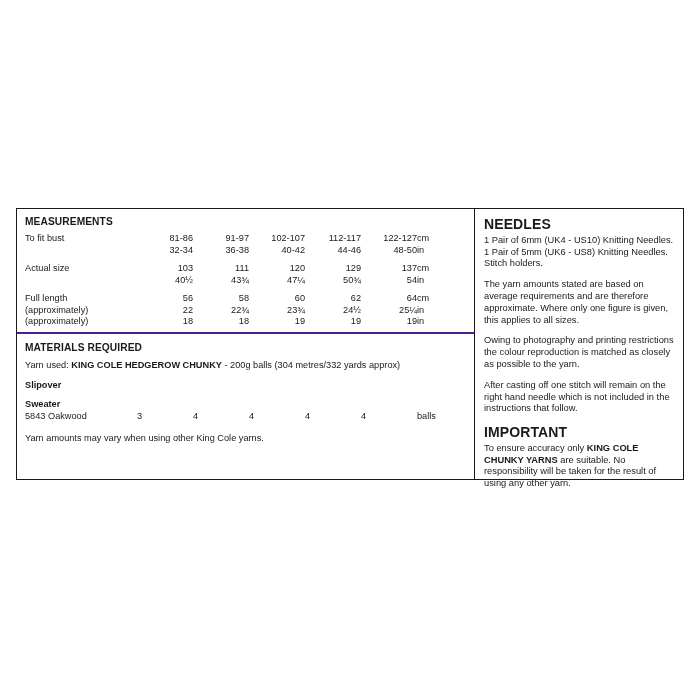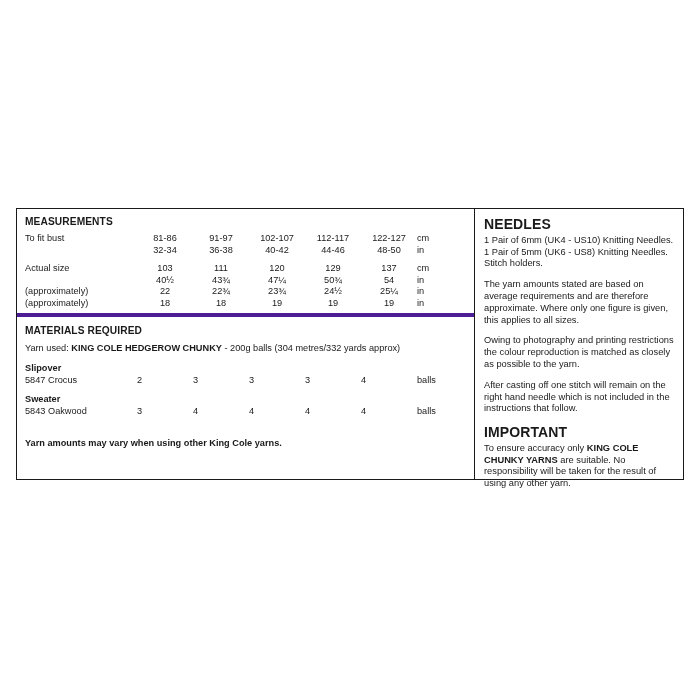--- a/index.html
+++ b/index.html
@@ -37,21 +37,21 @@
     flex: 1;
     box-sizing: border-box;
     padding: 7px 9px 6px 9px;
     font-size: 9.3px;
     line-height: 1.27;
   }
 
   
   .meas-block {
     padding: 7px 8px 4px 8px;
-    border-bottom: 4px solid #4c1d95;
+    border-bottom: 2px solid #4c1d95;
   }
   .sec-title {
     font-weight: bold;
     font-size: 10.2px;
     letter-spacing: 0.1px;
     margin-bottom: 6px;
   }
   table.meas {
     border-collapse: collapse;
     width: 100%;
@@ -62,21 +62,21 @@
     padding: 0;
     vertical-align: top;
     white-space: nowrap;
   }
   td.lbl {
     width: 112px;
     text-align: left;
   }
   td.val {
     width: 56px;
-    text-align: center;
+    text-align: right;
   }
   td.unit {
     text-align: left;
     padding-left: 2px;
   }
   tr.rowgap td { padding-top: 7px; }
   tr.sub td { padding-top: 0; }
 
   
   .mat-block {
@@ -100,22 +100,22 @@
     padding: 0;
     vertical-align: top;
     white-space: nowrap;
   }
   td.mlbl { width: 112px; text-align: left; }
   td.mval { width: 56px; text-align: left; }
   td.munit { text-align: left; padding-left: 2px; }
   .garment-name { font-weight: bold; }
   tr.matgap td { padding-top: 7px; }
   .note-bold {
-    font-weight: bold;
-    margin-top: 20px;
+    font-weight: normal;
+    margin-top: 10px;
     font-size: 9.2px;
   }
 
   
   .r-title {
     font-weight: bold;
     font-size: 14px;
     letter-spacing: 0.1px;
     margin-bottom: 1px;
   }
@@ -167,20 +167,29 @@
           <tr class="sub">
             <td class="lbl"></td>
             <td class="val">40½</td>
             <td class="val">43¾</td>
             <td class="val">47¼</td>
             <td class="val">50¾</td>
             <td class="val">54</td>
             <td class="unit">in</td>
           </tr>
 
+          <tr class="rowgap">
+            <td class="lbl">Full length</td>
+            <td class="val">56</td>
+            <td class="val">58</td>
+            <td class="val">60</td>
+            <td class="val">62</td>
+            <td class="val">64</td>
+            <td class="unit">cm</td>
+          </tr>
           <tr class="sub">
             <td class="lbl">(approximately)</td>
             <td class="val">22</td>
             <td class="val">22¾</td>
             <td class="val">23¾</td>
             <td class="val">24½</td>
             <td class="val">25¼</td>
             <td class="unit">in</td>
           </tr>
 
@@ -203,29 +212,20 @@
         <span>Yarn used:</span>
         <b>KING COLE HEDGEROW CHUNKY</b>
         <span>- 200g balls (304 metres/332 yards approx)</span>
       </div>
       <table class="mat">
         <tbody>
           <tr>
             <td class="mlbl garment-name">Slipover</td>
             <td colspan="6"></td>
           </tr>
-          <tr>
-            <td class="mlbl">5847 Crocus</td>
-            <td class="mval">2</td>
-            <td class="mval">3</td>
-            <td class="mval">3</td>
-            <td class="mval">3</td>
-            <td class="mval">4</td>
-            <td class="munit">balls</td>
-          </tr>
           <tr class="matgap">
             <td class="mlbl garment-name">Sweater</td>
             <td colspan="6"></td>
           </tr>
           <tr>
             <td class="mlbl">5843 Oakwood</td>
             <td class="mval">3</td>
             <td class="mval">4</td>
             <td class="mval">4</td>
             <td class="mval">4</td>

